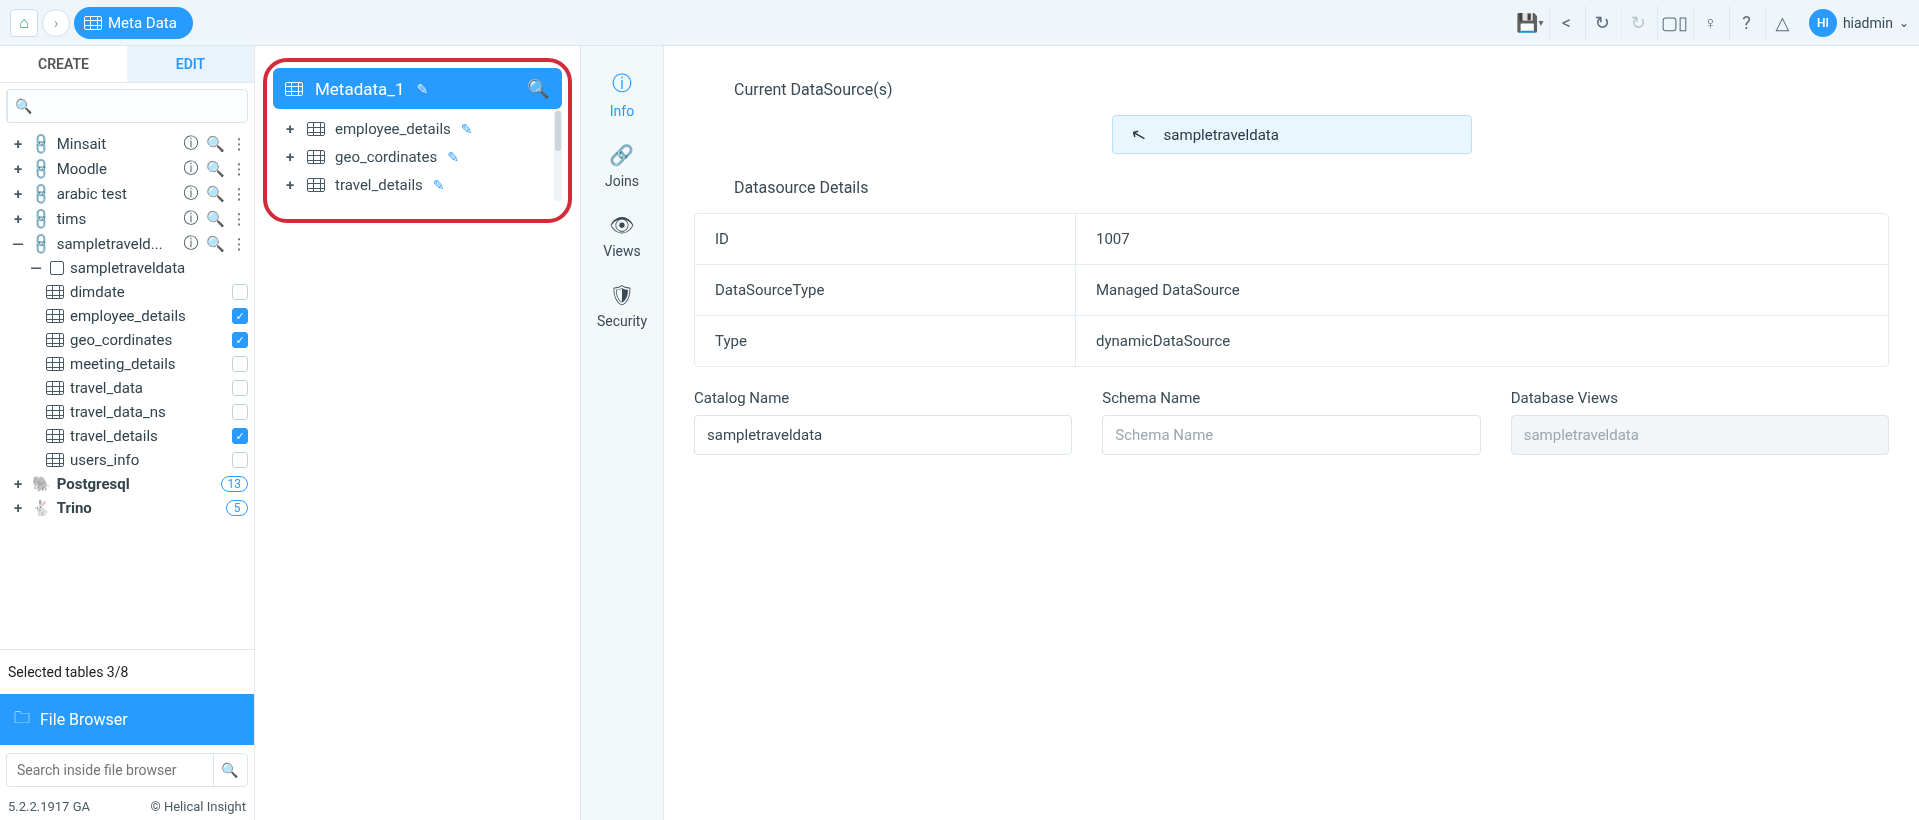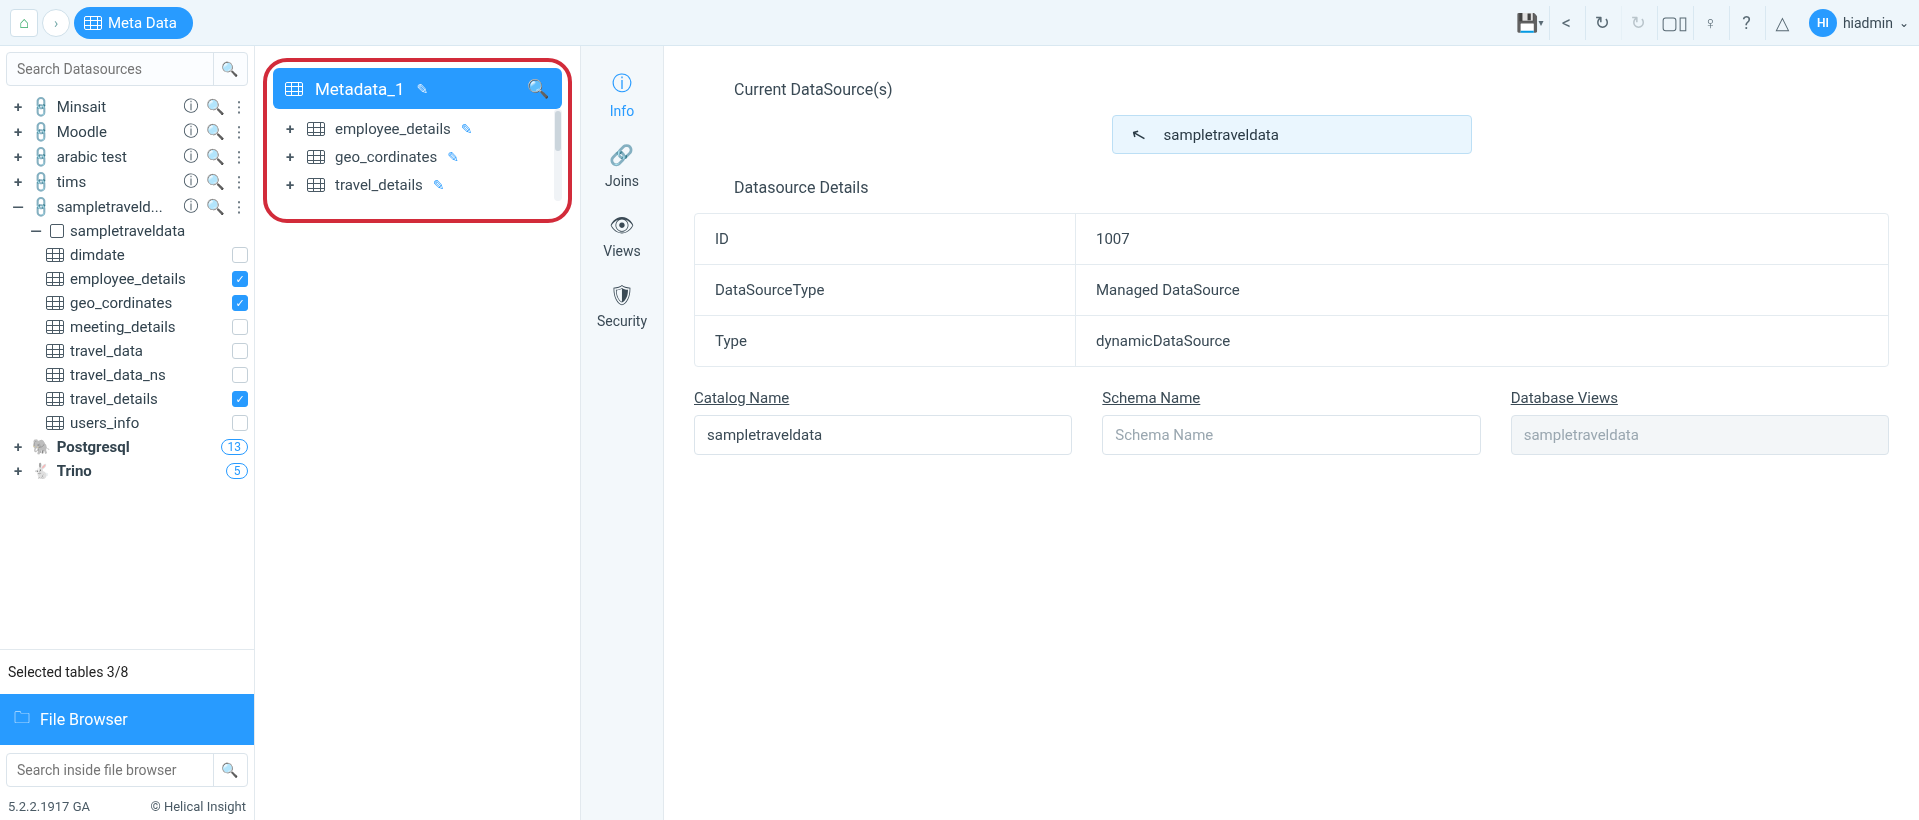--- a/index.html
+++ b/index.html
@@ -76,21 +76,21 @@
 .ds-chip{display:flex;align-items:center;gap:18px;border:1px solid #bcdff5;background:#eaf6fe;padding:8px 18px;border-radius:4px;width:360px;margin:0 auto 24px;cursor:pointer;}
 .ds-chip .cursor{font-size:18px;color:#2a3a45;transform:rotate(-15deg);}
 .ds-chip .name{font-size:15px;color:#2a3a45;}
 .details-table{border:1px solid #e4ebf0;border-radius:4px;overflow:hidden;margin-bottom:22px;}
 .dt-row{display:flex;border-top:1px solid #e4ebf0;}
 .dt-row:first-child{border-top:none;}
 .dt-key{width:380px;padding:16px 20px;color:#3a4a55;font-size:15px;}
 .dt-val{flex:1;padding:16px 20px;color:#3a4a55;font-size:15px;border-left:1px solid #e4ebf0;}
 .form-row{display:flex;gap:30px;}
 .form-col{flex:1;display:flex;flex-direction:column;gap:8px;}
-.form-col label{color:#3a4a55;font-size:15px;text-decoration:underline;}
+.form-col label{color:#3a4a55;font-size:15px;}
 .form-col input{border:1px solid #dbe4eb;border-radius:4px;padding:10px 12px;font-size:15px;color:#3a4a55;background:#fff;}
 .form-col input[readonly]{background:#f3f6f8;color:#9aa7b0;}
 .form-col input::placeholder{color:#9aa7b0;}
 .edit-icon{font-size:14px;}
 </style>
 </head>
 <body>
 
 <div class="app">
   <div class="topbar">
@@ -114,22 +114,25 @@
         <div class="avatar">HI</div>
         <span class="username">hiadmin</span>
         <span class="chev">⌄</span>
       </div>
     </div>
   </div>
 
   <div class="body">
 
     <div class="sidebar">
+      <div class="tabs">
+        <div class="tab">CREATE</div>
+        <div class="tab active">EDIT</div>
+      </div>
       <div class="searchbar">
-        <input placeholder="Search Datasources" style="">
         <div class="search-icon">🔍</div>
       </div>
 
       <div class="ds-list">
         <div class="ds-item">
             <span class="expander">+</span>
             <span class="link-icon">🔗</span>
             <span>Minsait</span>
             <span class="spacer"></span>
             <span class="info-icon">ⓘ</span>

